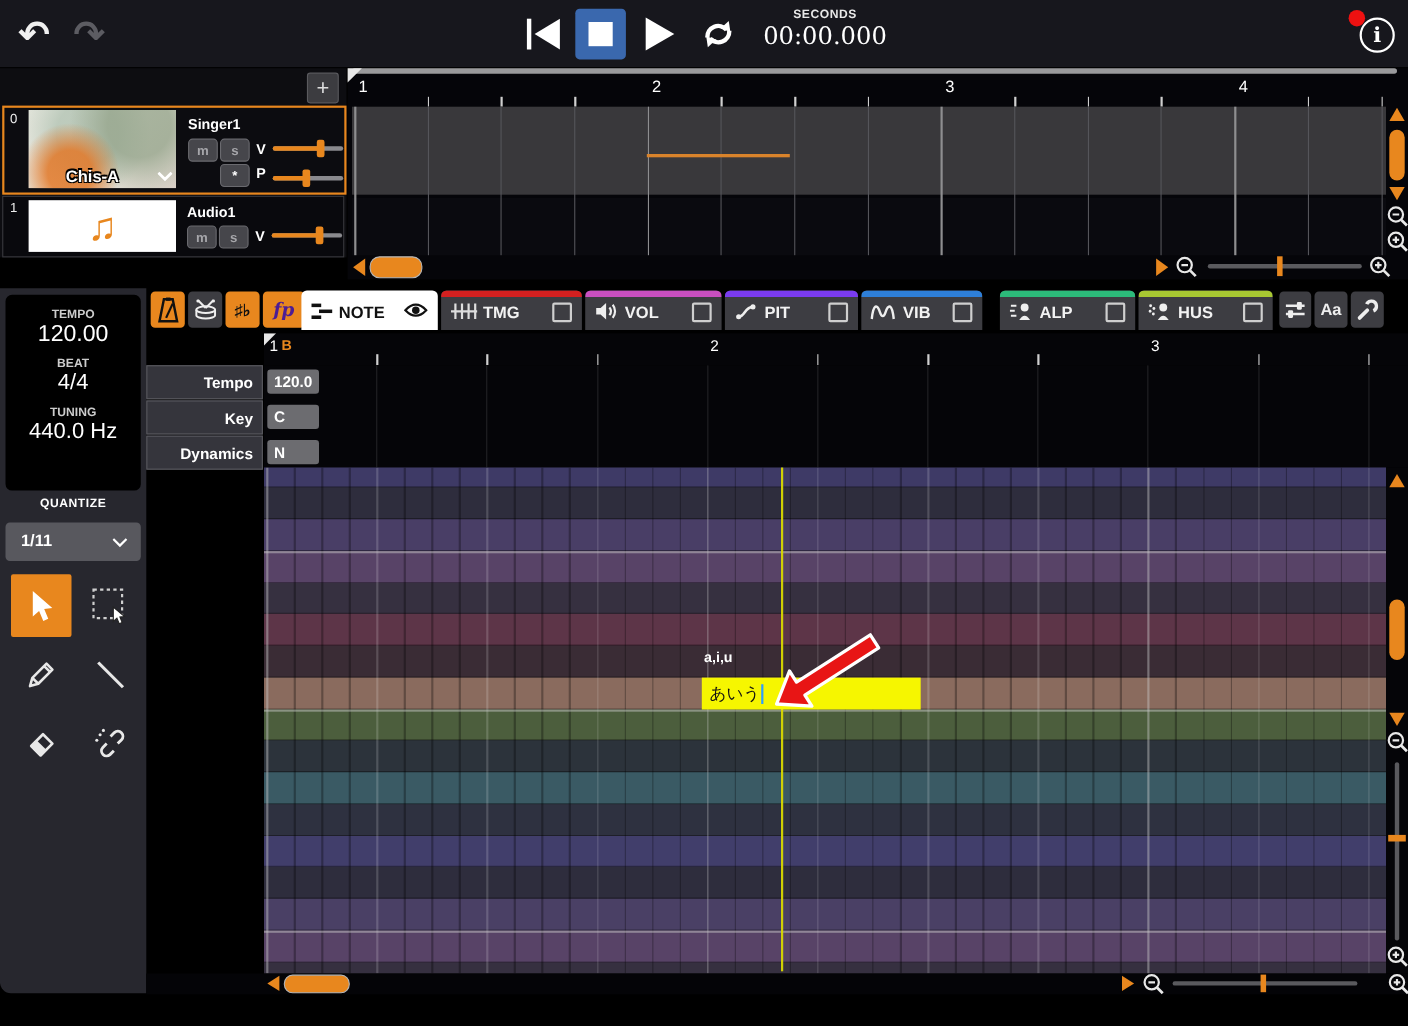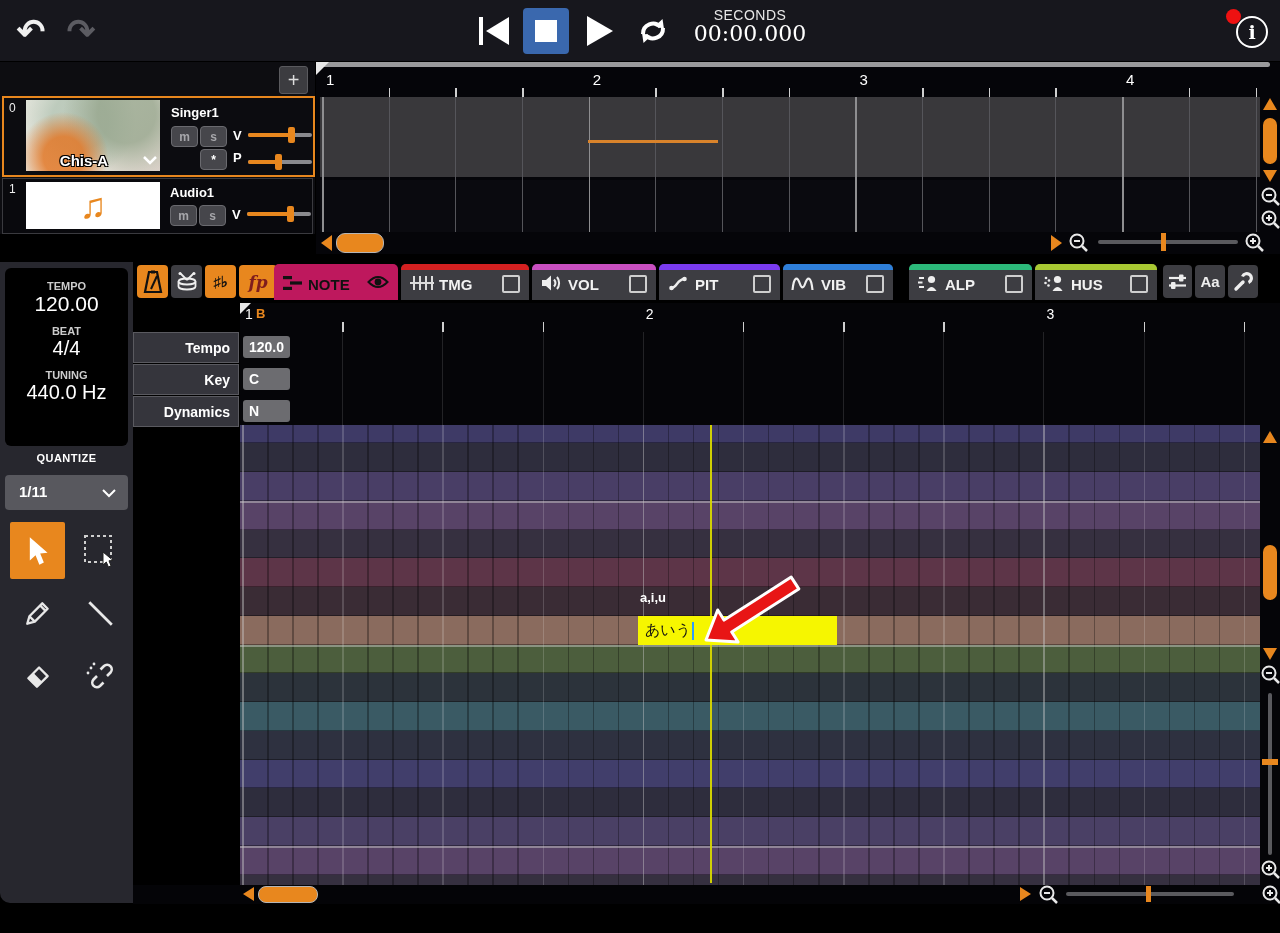--- a/index.html
+++ b/index.html
@@ -53,21 +53,21 @@
         </svg>
     </div>
     <div class="abs ico" style="left:634px;top:13px;width:38px;height:36px;">
       <svg width="32" height="30" viewBox="0 0 32 30">
         <path d="M6 18 a10 10 0 0 1 17.5-7" fill="none" stroke="#fff" stroke-width="4"></path>
         <polygon points="25.5,3 27,13 18,10" fill="#fff"></polygon>
         <path d="M26 12 a10 10 0 0 1 -17.5 7" fill="none" stroke="#fff" stroke-width="4"></path>
         <polygon points="6.5,27 5,17 14,20" fill="#fff"></polygon>
       </svg>
     </div>
-    <div class="abs" style="left:690px;top:7px;width:120px;text-align:center;color:#e8e8e8;font-size:14px;letter-spacing:0.5px;">SECONDS</div>
+    <div class="abs" style="left:690px;top:7px;width:120px;text-align:center;color:#e8e8e8;font-size:11px;letter-spacing:0.5px;font-weight:bold;">SECONDS</div>
     <div class="abs" style="left:690px;top:21px;width:120px;text-align:center;color:#fff;font-size:22px;font-family:'DejaVu Serif',serif;">00:00.000</div>
 
     <div class="abs" style="left:1226px;top:9px;width:15px;height:15px;border-radius:50%;background:#ee1111;"></div>
     <div class="abs ico" style="left:1236px;top:16px;width:32px;height:32px;border:2.5px solid #fff;border-radius:50%;box-sizing:border-box;color:#fff;font-family:'DejaVu Serif',serif;font-size:19px;font-weight:bold;">i</div>
   </div>
 
   <div class="abs" id="trackpanel">
     <div class="abs ico" style="left:279px;top:4px;width:27px;height:26px;background:#3c3c40;border:1px solid #5a5a5e;border-radius:3px;color:#ddd;font-size:20px;">+</div>
 
     <div class="abs" style="left:2px;top:34px;width:309px;height:77px;border:2px solid #e8871e;background:#0c0c10;">
@@ -263,23 +263,23 @@
     <svg width="22" height="20" viewBox="0 0 22 20">
       <line x1="4" y1="1" x2="11" y2="8" stroke="#eee" stroke-width="1.8"></line>
         <line x1="18" y1="1" x2="11" y2="8" stroke="#eee" stroke-width="1.8"></line>
       <circle cx="4" cy="1.6" r="1.5" fill="#eee"></circle>
         <circle cx="18" cy="1.6" r="1.5" fill="#eee"></circle>
       <ellipse cx="11" cy="9.5" rx="8.5" ry="3" fill="none" stroke="#eee" stroke-width="1.8"></ellipse>
       <path d="M2.5 9.5 v5 a8.5 3 0 0 0 17 0 v-5" fill="none" stroke="#eee" stroke-width="1.8"></path>
     </svg>
   </div>
   <div class="abs minibtn ico" style="left:205px;width:31px;background:#e8871e;color:#111;font-size:15px;font-weight:bold;">♯♭</div>
-  <div class="abs minibtn ico" style="left:239px;width:38px;background:#e8871e;color:#7f1d1d;font-size:17px;font-family:'DejaVu Serif',serif;font-style:italic;font-weight:bold;">fp</div>
-
-  <div class="tab" style="left:274px;width:124px;background:#be185d;">
+  <div class="abs minibtn ico" style="left:239px;width:38px;background:#e8871e;color:#4c1d95;font-size:17px;font-family:'DejaVu Serif',serif;font-style:italic;font-weight:bold;">fp</div>
+
+  <div class="tab" style="left:274px;width:124px;background:#ffffff;">
     <svg class="abs" style="left:9px;top:11px;" width="20" height="16" viewBox="0 0 20 16">
         <rect x="0" y="1" width="9" height="3.2" fill="#111"></rect>
         <rect x="7" y="6.4" width="12" height="3.2" fill="#111"></rect>
         <rect x="0" y="11.8" width="9" height="3.2" fill="#111"></rect>
       </svg>
     <div class="lbl" style="color:#111;">NOTE</div>
     <svg class="abs" style="right:9px;top:10px;" width="22" height="16" viewBox="0 0 22 16">
         <path d="M1.5 8 Q11 -2 20.5 8 Q11 18 1.5 8 Z" fill="none" stroke="#111" stroke-width="2"></path>
         <circle cx="11" cy="8" r="3.4" fill="#111"></circle>
       </svg>

